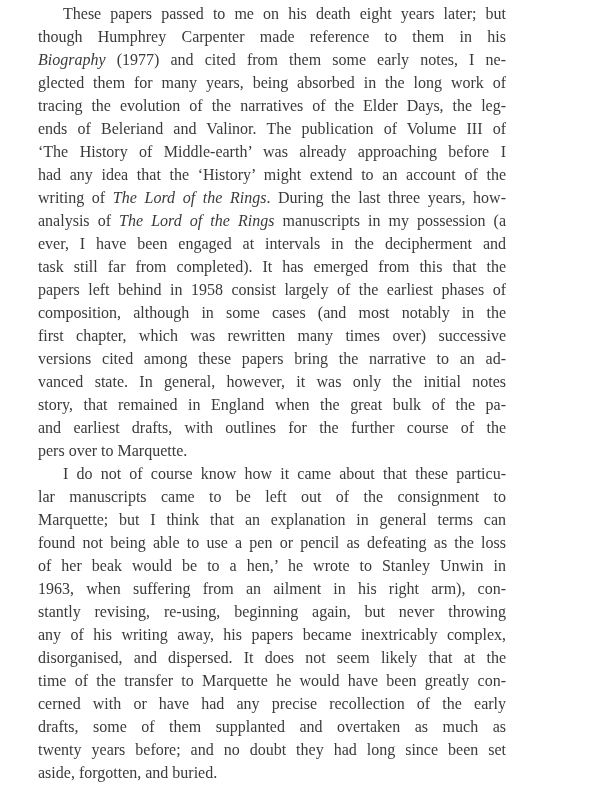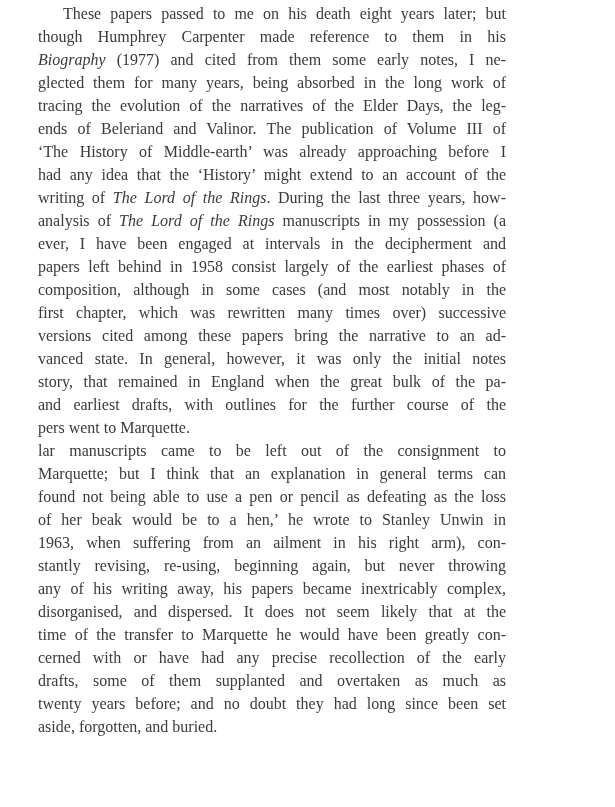--- a/index.html
+++ b/index.html
@@ -60,30 +60,32 @@
         <div class="line">though Humphrey Carpenter made reference to them in his</div>
         <div class="line"><em>Biography</em> (1977) and cited from them some early notes, I ne-</div>
         <div class="line">glected them for many years, being absorbed in the long work of</div>
         <div class="line">tracing the evolution of the narratives of the Elder Days, the leg-</div>
         <div class="line">ends of Beleriand and Valinor. The publication of Volume III of</div>
         <div class="line">‘The History of Middle-earth’ was already approaching before I</div>
         <div class="line">had any idea that the ‘History’ might extend to an account of the</div>
         <div class="line">writing of <em>The Lord of the Rings</em>. During the last three years, how-</div>
         <div class="line">analysis of <em>The Lord of the Rings</em> manuscripts in my possession (a</div>
         <div class="line">ever, I have been engaged at intervals in the decipherment and</div>
+        <div class="line">task still far from completed). It has emerged from this that the</div>
         <div class="line">papers left behind in 1958 consist largely of the earliest phases of</div>
         <div class="line">composition, although in some cases (and most notably in the</div>
         <div class="line">first chapter, which was rewritten many times over) successive</div>
         <div class="line">versions cited among these papers bring the narrative to an ad-</div>
         <div class="line">vanced state. In general, however, it was only the initial notes</div>
         <div class="line">story, that remained in England when the great bulk of the pa-</div>
         <div class="line">and earliest drafts, with outlines for the further course of the</div>
-        <div class="line last">pers went to Marquette.</div>
+        <div class="line last">pers over to Marquette.</div>
       </div>
       <div class="paragraph">
+        <div class="line first">I do not of course know how it came about that these particu-</div>
         <div class="line">lar manuscripts came to be left out of the consignment to</div>
         <div class="line">Marquette; but I think that an explanation in general terms can</div>
         <div class="line">found not being able to use a pen or pencil as defeating as the loss</div>
         <div class="line">of her beak would be to a hen,’ he wrote to Stanley Unwin in</div>
         <div class="line">1963, when suffering from an ailment in his right arm), con-</div>
         <div class="line">stantly revising, re-using, beginning again, but never throwing</div>
         <div class="line">any of his writing away, his papers became inextricably complex,</div>
         <div class="line">disorganised, and dispersed. It does not seem likely that at the</div>
         <div class="line">time of the transfer to Marquette he would have been greatly con-</div>
         <div class="line">cerned with or have had any precise recollection of the early</div>

